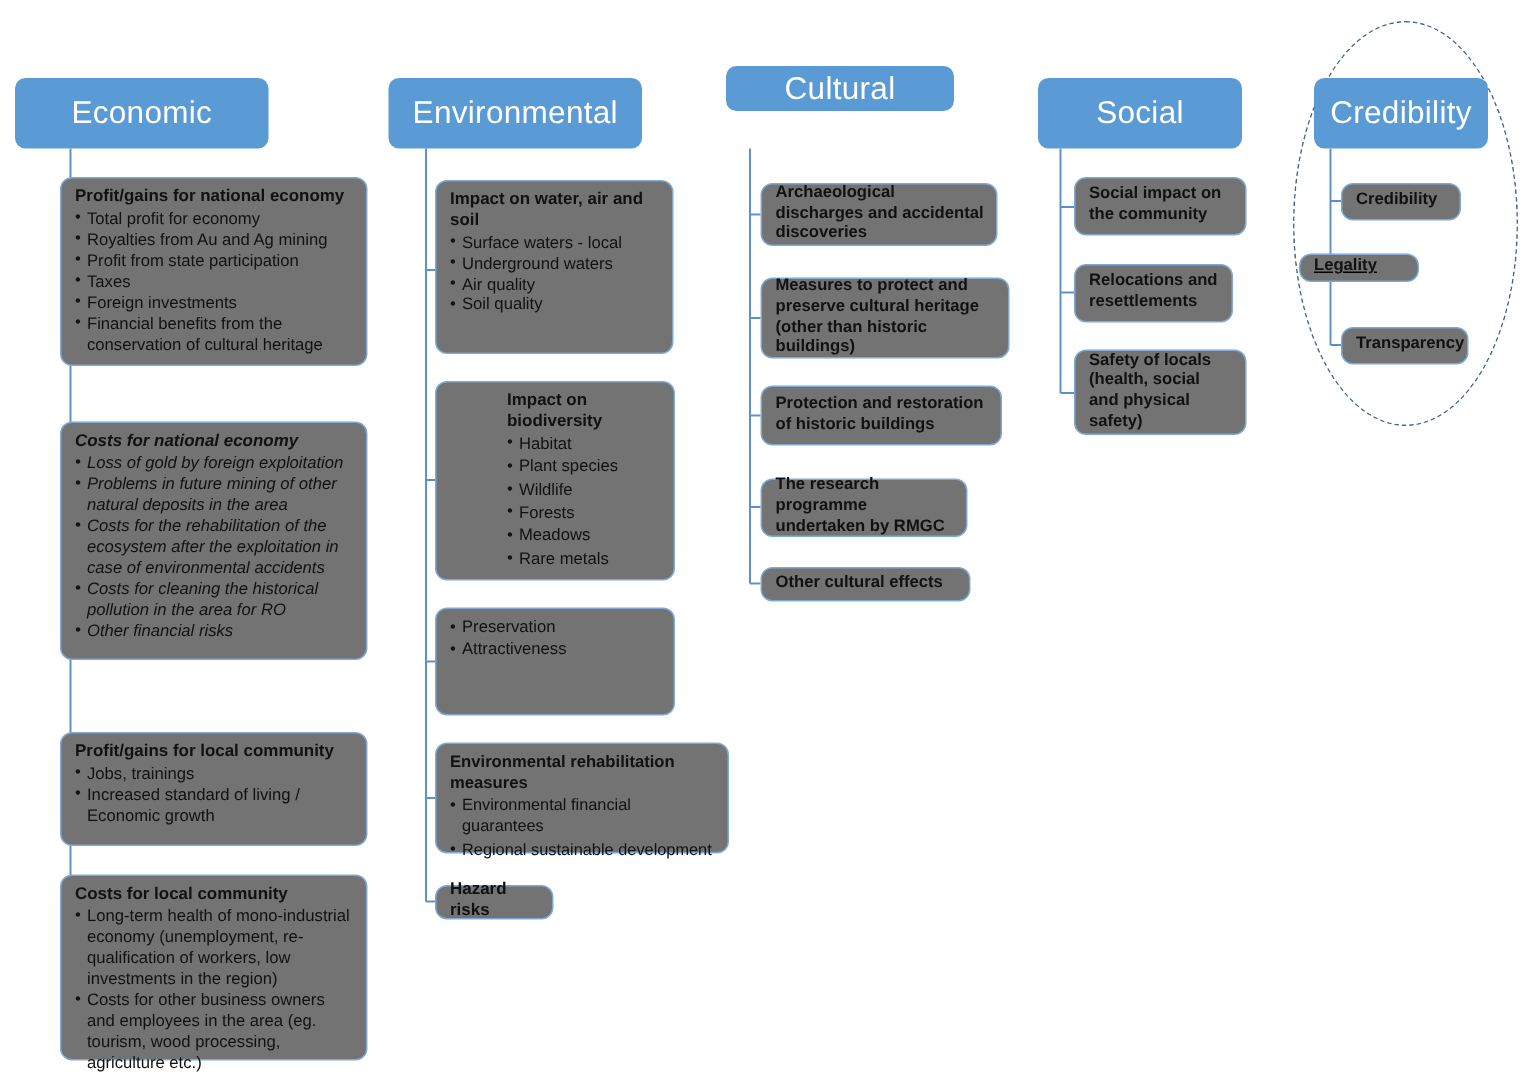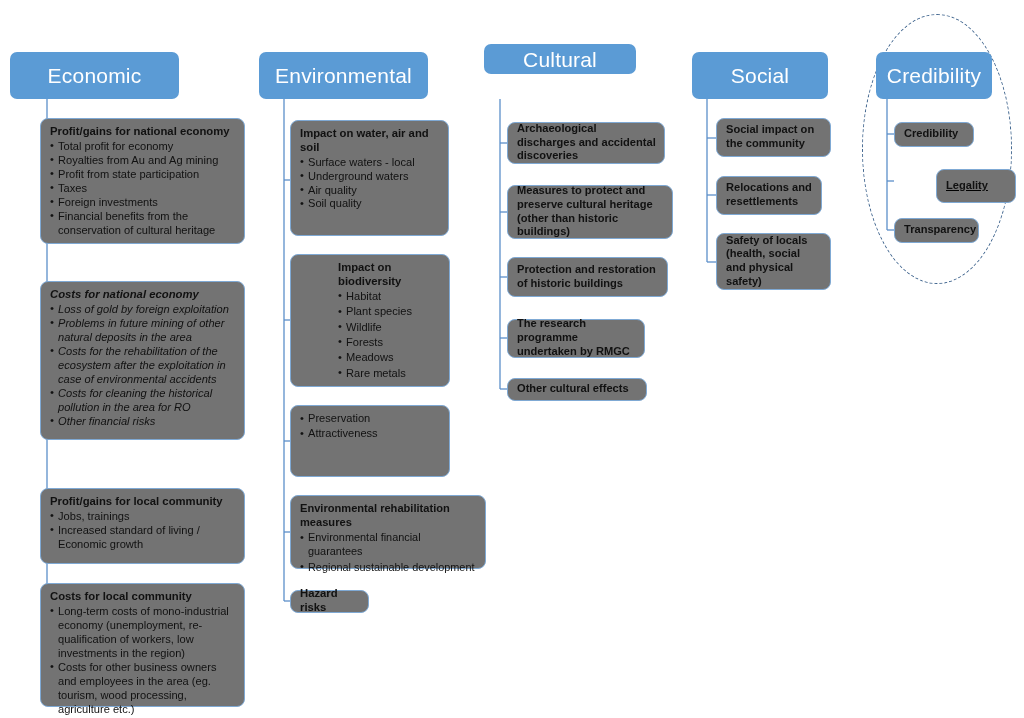--- a/index.html
+++ b/index.html
@@ -165,21 +165,21 @@
     <div class="card-title">Profit/gains for local community</div>
     <ul class="bullets">
       <li>Jobs, trainings</li>
       <li>Increased standard of living / Economic growth</li>
     </ul>
   </div>
 
   <div class="card" style="left:40px; top:583px; width:205px; height:124px;">
     <div class="card-title">Costs for local community</div>
     <ul class="bullets">
-      <li>Long-term costs of mono-industrial economy (unemployment, re-qualification of workers, low investments in the region)</li>
+      <li>Long-term health of mono-industrial economy (unemployment, re-qualification of workers, low investments in the region)</li>
       <li>Costs for other business owners and employees in the area (eg. tourism, wood processing, agriculture etc.)</li>
     </ul>
   </div>
 
   <div class="header-box" style="left:259px; top:52px; width:169px; height:47px;">
     <span>Environmental</span>
   </div>
 
   <div class="card" style="left:290px; top:120px; width:159px; height:116px;">
     <div class="card-title">Impact on water, air and soil</div>
@@ -263,21 +263,21 @@
   </div>
 
   <div class="header-box" style="left:876px; top:52px; width:116px; height:47px;">
     <span>Credibility</span>
   </div>
 
   <div class="card titleonly tight" style="left:894px; top:122px; width:80px; height:25px;">
     <div class="card-title">Credibility</div>
   </div>
 
-  <div class="card titleonly tight" style="left:936px; top:169px; width:80px; height:34px;text-decoration:underline;">
+  <div class="card titleonly tight" style="left:866px; top:169px; width:80px; height:19px;text-decoration:underline;">
     <div class="card-title">Legality</div>
   </div>
 
   <div class="card titleonly tight" style="left:894px; top:218px; width:85px; height:25px;">
     <div class="card-title">Transparency</div>
   </div>
 
 </div>
 
 </body></html>

